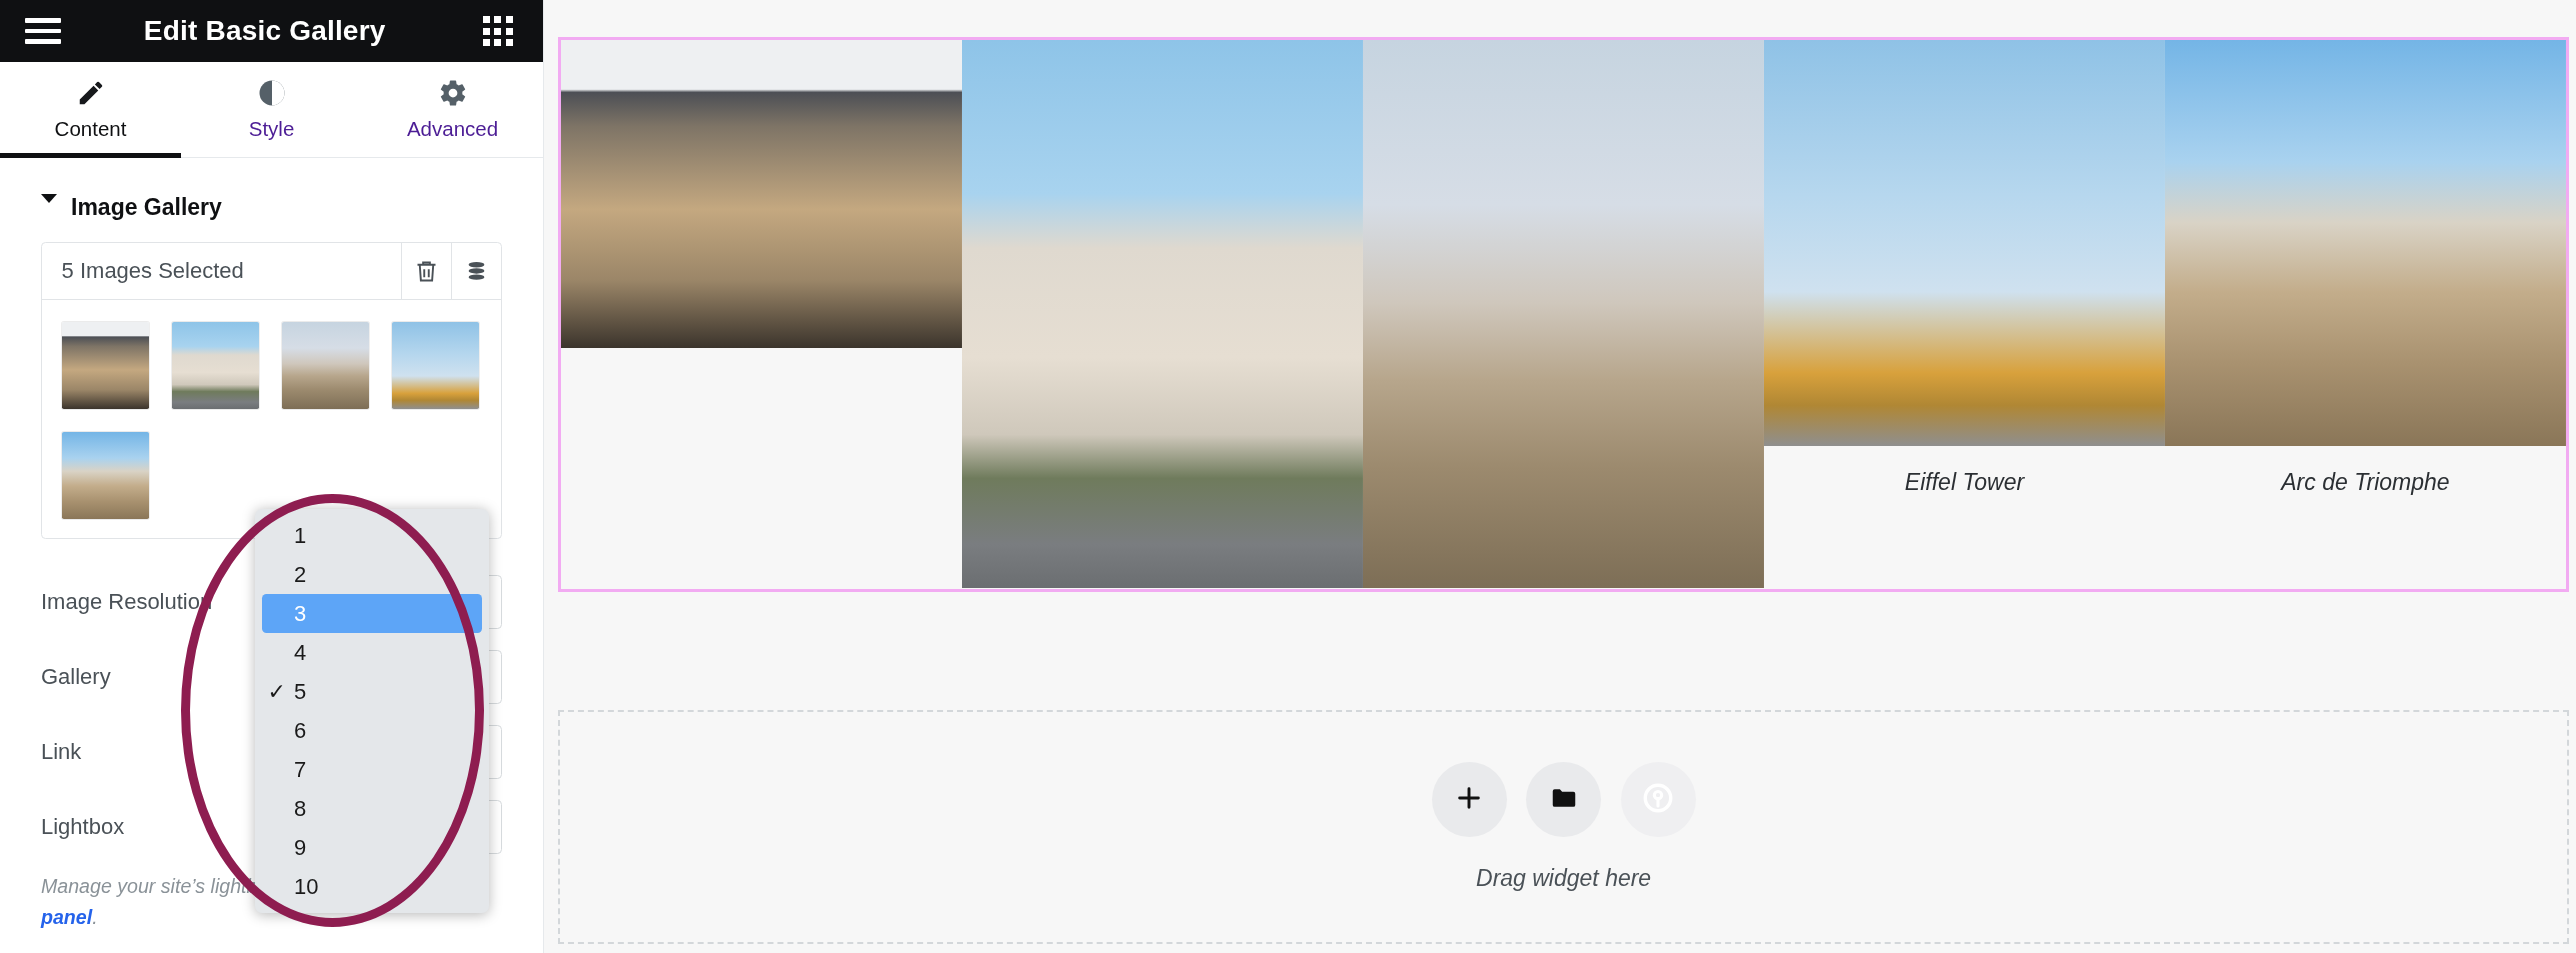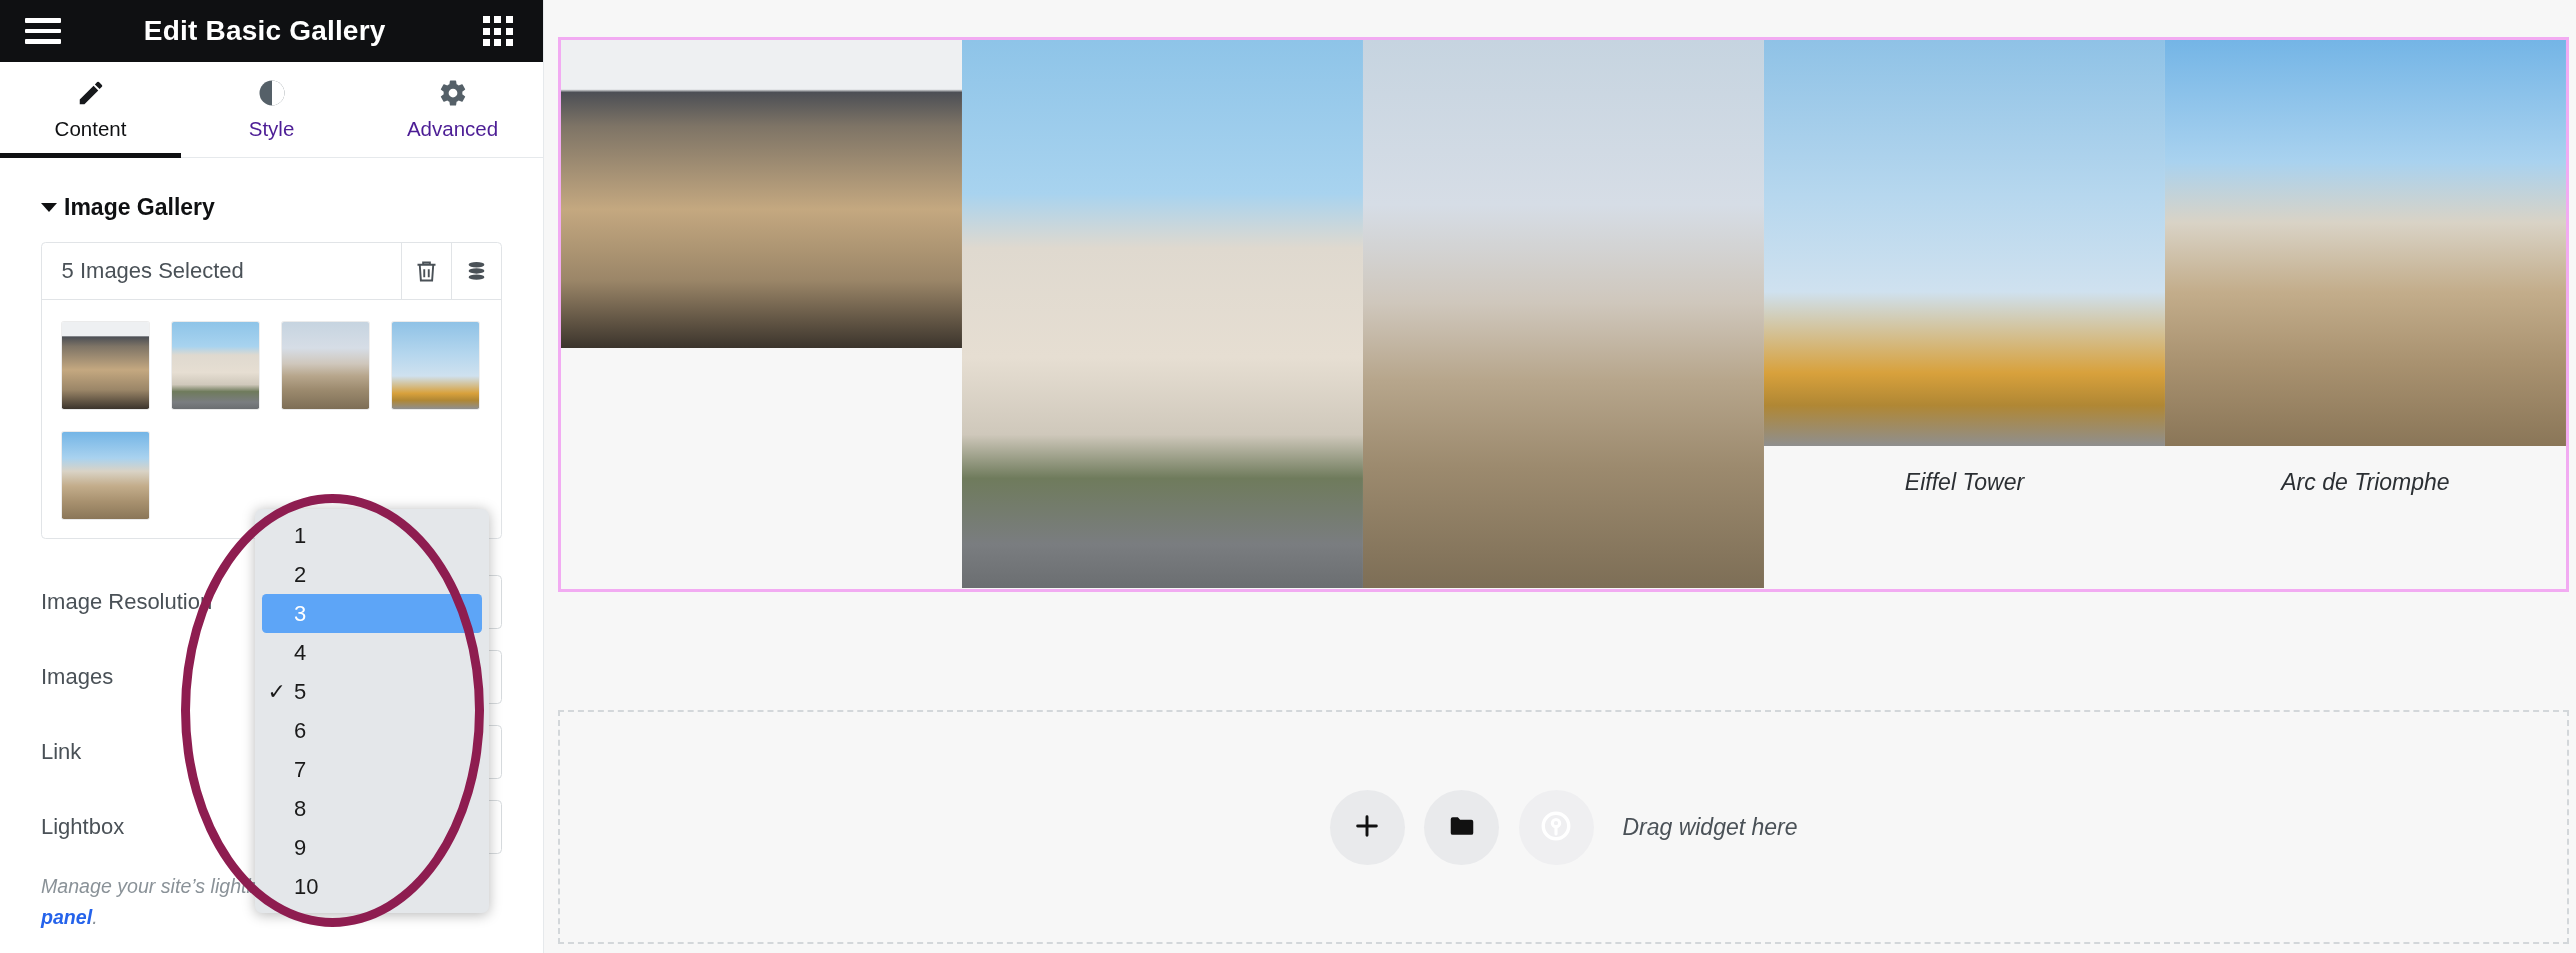--- a/index.html
+++ b/index.html
@@ -70,21 +70,21 @@
     position: absolute;
     left: 0; right: 0; bottom: -0.9px;
     height: 5.4px;
     background: #0f1012;
   }
   .tab svg { display: block; }
 
   .panel-body { padding: 0; height: calc(953px - 62px - 96px); overflow: hidden; position: relative; }
 
   .section-head {
-    display: flex; align-items: center; gap: 7px;
+    display: flex; gap: 14px;
     padding: 36px 41px 21.4px 41px;
     font-size: 23px; font-weight: bold; color: #0f1012;
   }
   .caret { width: 0; height: 0; border-left: 8px solid transparent; border-right: 8px solid transparent; border-top: 9.8px solid #0f1012; }
 
   .gallery-control { margin: 0 41px; border: 0.9px solid #e1e4e7; border-radius: 4.5px; background: #fff; }
   .gallery-control-top { display: flex; align-items: stretch; border-bottom: 0.9px solid #e1e4e7; }
   .gallery-count { flex: 1; padding: 15px 19.6px; font-size: 22px; color: #4a5157; }
   .gc-btn { width: 50px; border-left: 0.9px solid #e1e4e7; display: flex; align-items: center; justify-content: center; cursor: pointer; }
   .thumbs { display: flex; flex-wrap: wrap; gap: 23px; padding: 21.4px 19.6px 19.6px 19.6px; }
@@ -178,21 +178,21 @@
     padding: 23px 3.6px 0 3.6px;
   }
 
   .dropzone {
     position: absolute;
     left: 14.3px; top: 710px;
     right: 7.1px;
     height: 234px;
     border: 2.7px dashed #d3d7da;
     display: flex;
-    flex-direction: row;
+    flex-direction: column;
     align-items: center;
     justify-content: center;
     gap: 28.6px;
   }
   .dz-actions { display: flex; gap: 19.6px; }
   .dz-btn {
     width: 75px; height: 75px;
     border-radius: 50%;
     background: #e9eaec;
     display: flex; align-items: center; justify-content: center;
@@ -300,21 +300,21 @@
           <div class="thumb ph5"></div>
         </div>
       </div>
 
       <div class="ctrl-row" style="margin-top:25px;">
         <div class="ctrl-label">Image Resolution</div>
         <div class="select-box"></div>
       </div>
 
       <div class="ctrl-row">
-        <div class="ctrl-label">Images</div>
+        <div class="ctrl-label">Gallery</div>
         <div class="select-box"></div>
       </div>
 
       <div class="ctrl-row">
         <div class="ctrl-label">Link</div>
         <div class="select-box"></div>
       </div>
 
       <div class="ctrl-row">
         <div class="ctrl-label">Lightbox</div>

